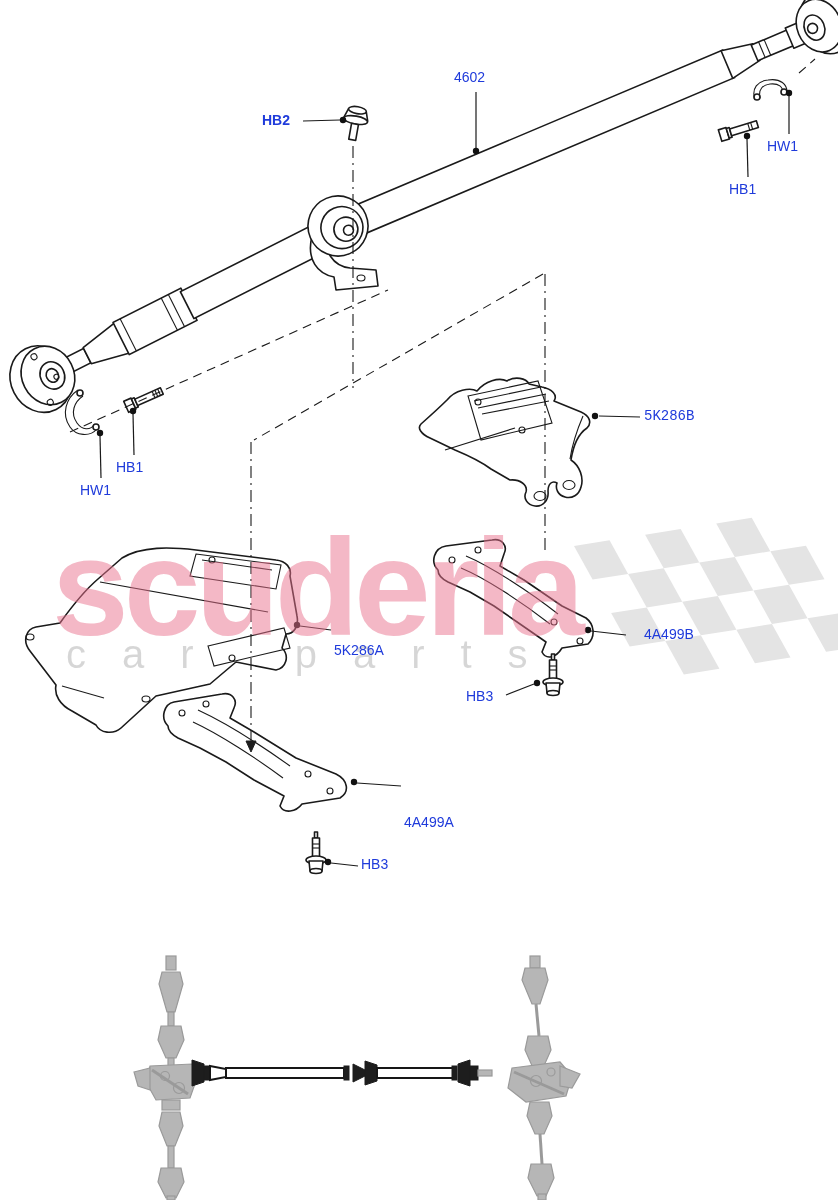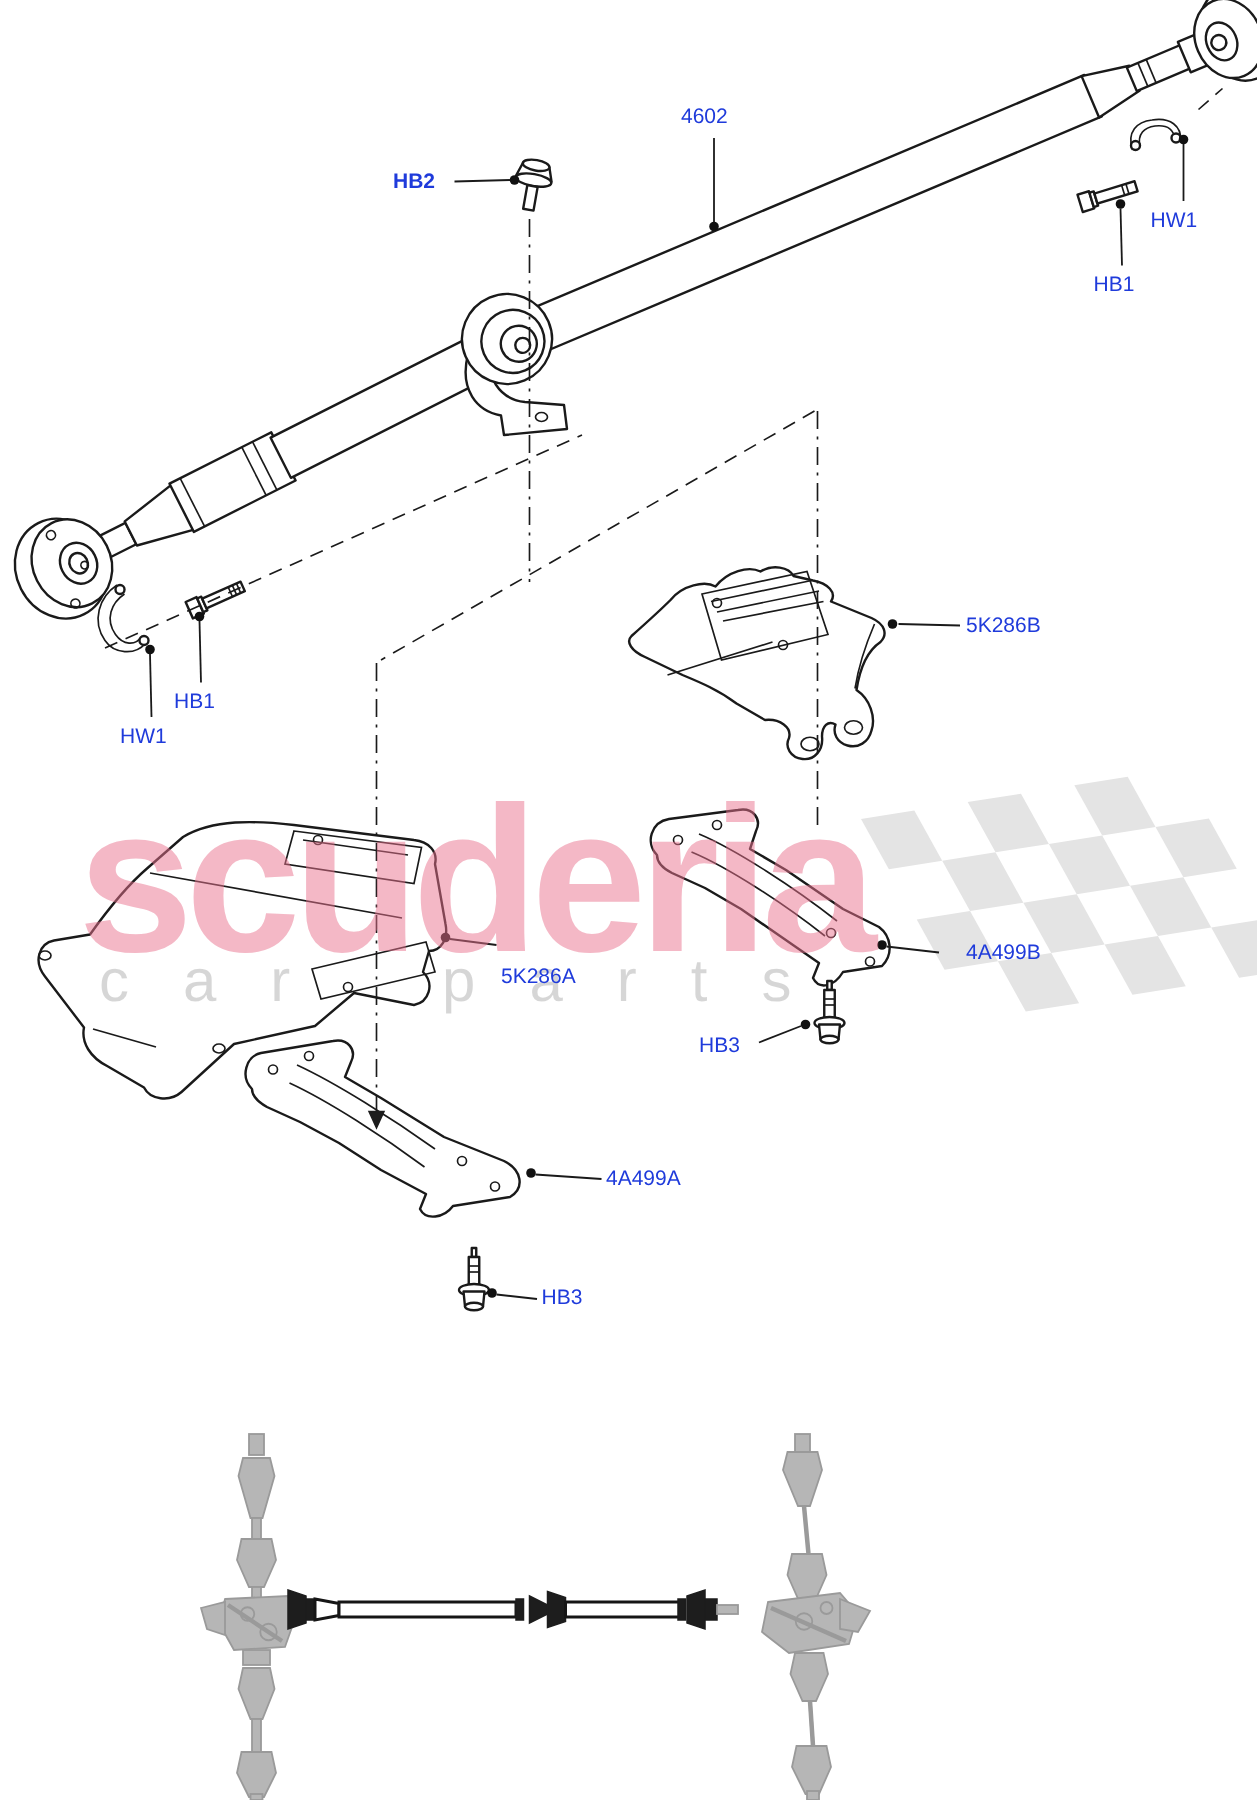--- a/index.html
+++ b/index.html
@@ -33,25 +33,25 @@
   .lbl{
     position:absolute;z-index:3;font-size:14px;line-height:23px;
     color:#1f3bdb;white-space:nowrap;cursor:pointer;
   }
   #lbl-hb2{left:262px;top:109px;font-weight:bold;}
   #lbl-4602{left:454px;top:66px;}
   #lbl-hw1-rear{left:767px;top:135px;}
   #lbl-hb1-rear{left:729px;top:178px;}
   #lbl-hb1-front{left:116px;top:456px;}
   #lbl-hw1-front{left:80px;top:479px;}
-  #lbl-5k286b{left:644px;top:405px;}
+  #lbl-5k286b{left:644px;top:405px;font-family:Liberation Mono, monospace;}
   #lbl-5k286a{left:334px;top:639px;}
   #lbl-4a499b{left:644px;top:623px;}
   #lbl-hb3-upper{left:466px;top:685px;}
-  #lbl-4a499a{left:404px;top:774px;}
+  #lbl-4a499a{left:404px;top:811px;}
   #lbl-hb3-lower{left:361px;top:853px;}
 </style>
 </head>
 <body>
 
 <svg id="art" width="838" height="1200" viewBox="0 0 838 1200">
 
   <g transform="translate(574,546) rotate(-9) skewX(20)">
     <rect class="flagcell" x="0" y="0" width="36" height="36"></rect>
     <rect class="flagcell" x="72" y="0" width="36" height="36"></rect>

